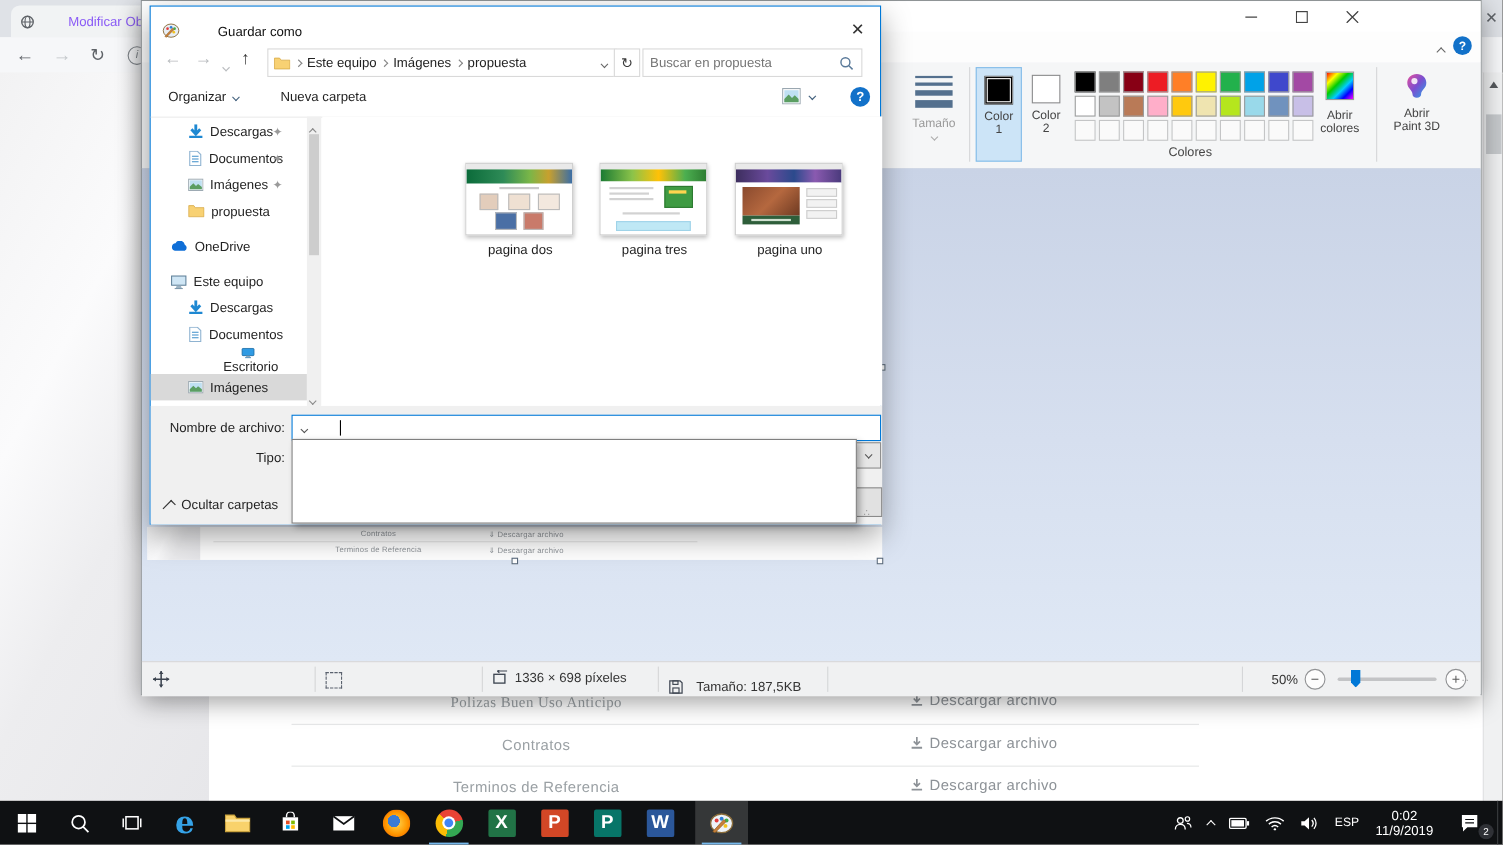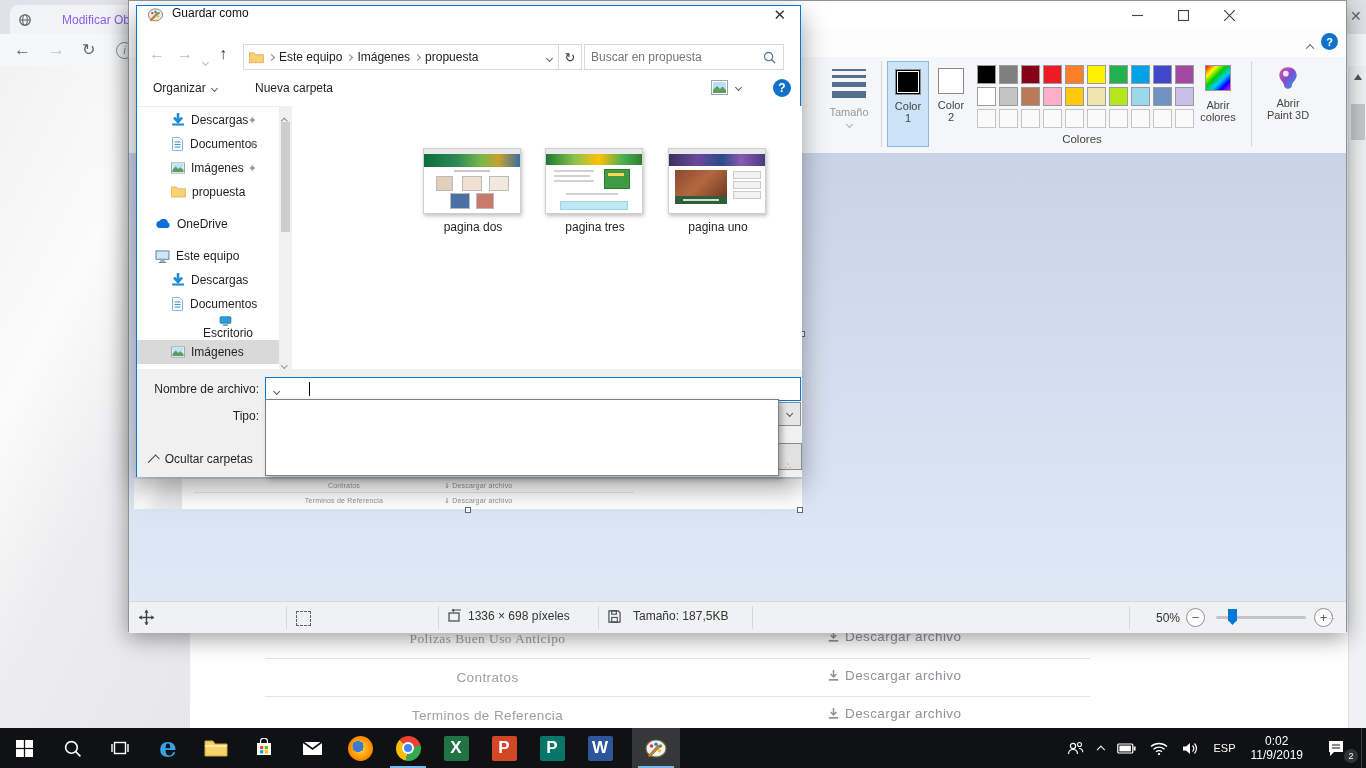--- a/index.html
+++ b/index.html
@@ -33,21 +33,21 @@
   .cell{width:19px;height:19px;border:1px solid #9a9b9c;box-sizing:border-box;}
   .cell.empty{border:1px solid #c4c5c6;background:#fafafa;}
   .canvasarea{background:linear-gradient(180deg,#c9d3e6 0%,#d6dfef 55%,#dfe8f5 100%);}
   .handle{position:absolute;width:6px;height:6px;background:#fff;border:1px solid #5b6b7d;box-sizing:border-box;}
   .statusbar{background:#f0f1f2;border-top:1px solid #d7d8da;font-size:12px;color:#333;}
   .statitem{display:flex;align-items:center;gap:6px;}
   .zoombtn{width:19px;height:19px;border:1px solid #919294;border-radius:50%;color:#5a5a5a;
     display:flex;align-items:center;justify-content:center;font-size:13px;background:#fdfdfd;box-sizing:border-box;}
   
   .dialog{background:#fff;border:1px solid #0078d7;box-shadow:0 10px 26px rgba(0,0,0,.38);}
-  .dtitle{height:30px;display:flex;align-items:flex-start;font-size:12px;color:#111;}
+  .dtitle{height:30px;display:flex;align-items:flex-end;font-size:12px;color:#111;gap:26px;}
   .navbtn{color:#b9bcbf;font-size:16px;}
   .addr{border:1px solid #d9d9d9;background:#fff;display:flex;align-items:center;font-size:12px;color:#222;}
   .crumb{display:flex;align-items:center;gap:7px;padding:0 7px;}
   .searchbox{border:1px solid #d9d9d9;display:flex;align-items:center;}
   .searchbox input{border:none;outline:none;flex:1;font-size:12px;color:#444;
     font-family:"Liberation Sans",sans-serif;padding:0 6px;background:transparent;}
   .dtool{font-size:12px;color:#1f1f1f;display:flex;align-items:center;}
   .sideitem{position:absolute;left:0;width:142px;height:24px;display:flex;align-items:center;
     font-size:12px;color:#1f1f1f;box-sizing:border-box;}
   .sideitem .lbl{margin-left:6px;}
@@ -278,21 +278,21 @@
       <div class="abs" style="left:167px;top:9px;width:13px;height:13px;border:1.2px dashed #5a626e;"></div>
       <div class="vsep" style="left:309px;top:4px;height:23px;"></div>
       <div class="abs statitem" style="left:319px;top:7px;">
         <svg width="14" height="14" viewBox="0 0 14 14">
           <rect x="1" y="4" width="10" height="8" fill="none" stroke="#3c4450" stroke-width="1.2"></rect>
           <path d="M4 1h9M4 1l2 1.5M4 1l2-0.5" stroke="#3c4450" stroke-width="1.1" fill="none"></path>
           </svg>
         <span>1336 × 698 píxeles</span>
       </div>
       <div class="vsep" style="left:469px;top:4px;height:23px;"></div>
-      <div class="abs statitem" style="left:479px;top:7px;gap:12px;">
+      <div class="abs statitem" style="left:479px;top:15px;gap:12px;">
         <svg width="13" height="13" viewBox="0 0 14 14">
           <path d="M1 1h10l2 2v10H1z" fill="none" stroke="#3c4450" stroke-width="1.2"></path>
           <rect x="4" y="8" width="6" height="5" fill="none" stroke="#3c4450" stroke-width="1.1"></rect>
           <rect x="4" y="1" width="5" height="3.5" fill="none" stroke="#3c4450" stroke-width="1.1"></rect>
           </svg>
         <span>Tamaño: 187,5KB</span>
       </div>
       <div class="vsep" style="left:623px;top:4px;height:23px;"></div>
       <div class="vsep" style="left:1000px;top:4px;height:23px;"></div>
 

